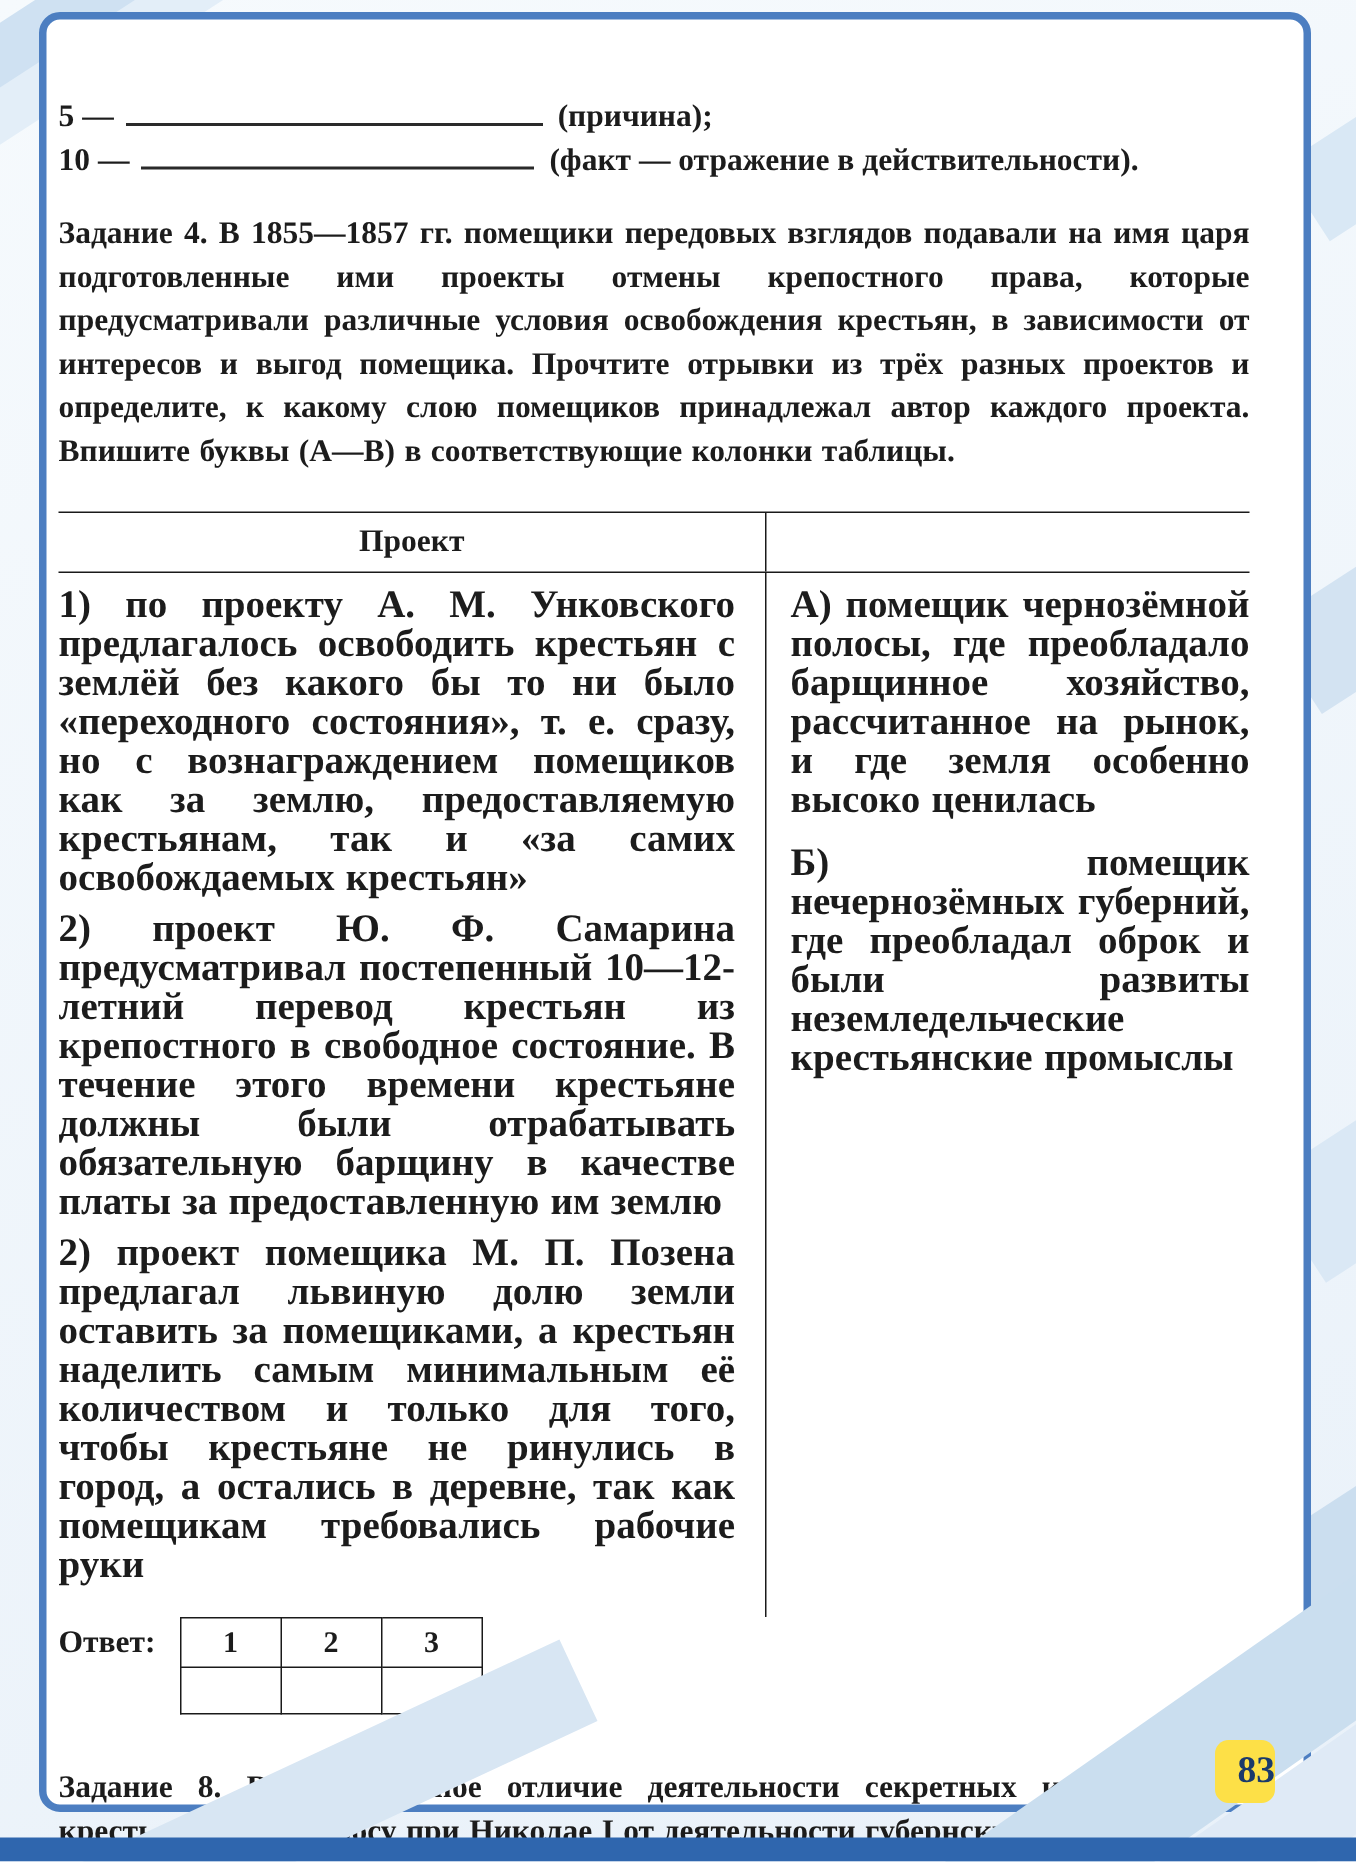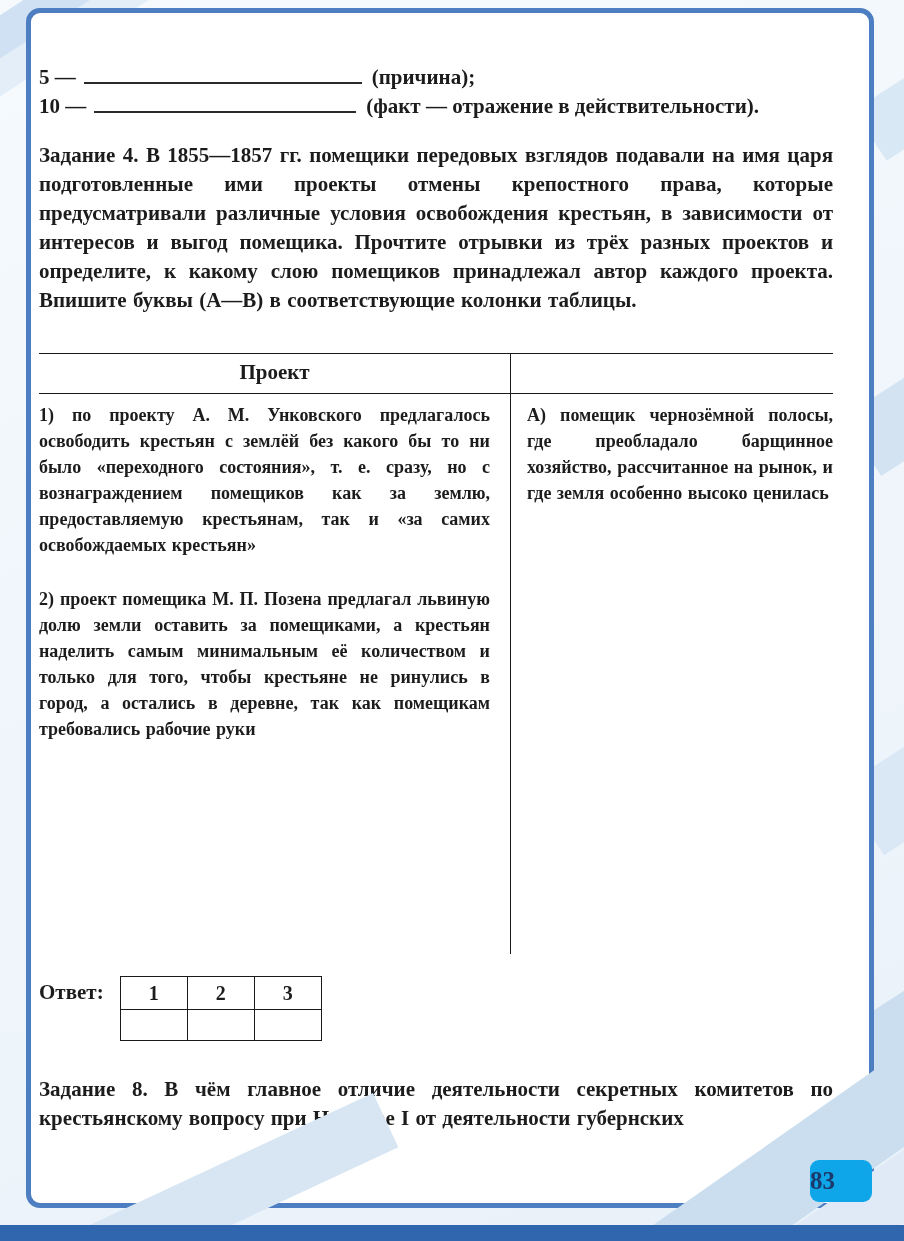--- a/index.html
+++ b/index.html
@@ -56,54 +56,54 @@
     margin: 0 10px 0 8px;
   }
   .blank-1 { width: 278px; }
   .blank-2 { width: 262px; }
 
   .para { text-align: justify; word-spacing: 1px; }
   .task4-para { margin-top: 20px; min-height: 200px; }
   .task5-para { margin-top: 34px; }
 
   
-  .main-table { margin-top: 12px; border-top: 1.5px solid #1a1a1a; }
+  .main-table { border-top: 1.5px solid #1a1a1a; }
   .thead { display: flex; border-bottom: 1.5px solid #1a1a1a; }
   .th { text-align: center; padding: 4px 0 6px; }
   .th-project { width: 472px; box-sizing: border-box; border-right: 1.5px solid #1a1a1a; }
   .th-author  { flex: 1; }
   .tbody { display: flex; min-height: 560px; }
-  .col { box-sizing: border-box; font-size: 18px; line-height: 26px; }
+  .col { box-sizing: border-box; font-size: 26px; line-height: 26px; }
   .col-left  { width: 472px; border-right: 1.5px solid #1a1a1a; padding: 8px 20px 14px 0; }
   .col-right { flex: 1; padding: 8px 0 14px 16px; }
   .col p { text-align: justify; word-spacing: 1px; margin-bottom: 8px; }
   .col-left p { min-height: 176px; }
   .col-right p:nth-child(1) { min-height: 164px; }
   .col-right p:nth-child(2) { min-height: 136px; }
 
   
-  .answer-row { display: flex; align-items: flex-start; margin-top: 22px; }
+  .answer-row { display: flex; align-items: flex-start; }
   .answer-label { line-height: 32px; margin-right: 16px; }
   .answer-table { border-collapse: collapse; }
   .answer-table td {
     width: 64px; height: 30px;
     border: 1.5px solid #1a1a1a;
     text-align: center; vertical-align: middle;
     font-size: 20px; font-weight: bold;
   }
   .answer-table tr.empty-row td { height: 28px; }
 
   
   .page-num-box {
     position: absolute; z-index: 5;
     left: 810px; top: 1160px;
-    width: 62px; height: 42px;
-    background: #0ea5e9;
+    width: 40px; height: 42px;
+    background: #fde047;
     border-radius: 9px;
-    display: flex; align-items: center; justify-content: flex-start;
+    display: flex; align-items: center; justify-content: flex-end;
     font-size: 25px; font-weight: bold; color: #1b3a6b;
   }
 
   .bottom-strip {
     position: absolute; z-index: 6;
     left: 0; right: 0; bottom: 0; height: 16px;
     background: #2f66ae;
   }
 </style>
 </head>
@@ -133,24 +133,26 @@
 
     <p class="para task4-para"><span>Задание 4.</span> <span>В 1855—1857 гг. помещики передовых взглядов подавали на имя царя подготовленные ими проекты отмены крепостного права, которые предусматривали различные условия освобождения крестьян, в зависимости от интересов и выгод помещика. Прочтите отрывки из трёх разных проектов и определите, к какому слою помещиков принадлежал автор каждого проекта. Впишите буквы (А—В) в соответствующие колонки таблицы.</span></p>
 
     <div class="main-table">
       <div class="thead">
         <div class="th th-project">Проект</div>
       </div>
       <div class="tbody">
         <div class="col col-left">
           <p>1) по проекту А. М. Унковского предлагалось освободить крестьян с землёй без какого бы то ни было «переходного состояния», т. е. сразу, но с вознаграждением помещиков как за землю, предоставляемую крестьянам, так и «за самих освобождаемых крестьян»</p>
+          <p>2) проект Ю. Ф. Самарина предусматривал постепенный 10—12-летний перевод крестьян из крепостного в свободное состояние. В течение этого времени крестьяне должны были отрабатывать обязательную барщину в качестве платы за предоставленную им землю</p>
           <p>2) проект помещика М. П. Позена предлагал львиную долю земли оставить за помещиками, а крестьян наделить самым минимальным её количеством и только для того, чтобы крестьяне не ринулись в город, а остались в деревне, так как помещикам требовались рабочие руки</p>
         </div>
         <div class="col col-right">
           <p>А) помещик чернозёмной полосы, где преобладало барщинное хозяйство, рассчитанное на рынок, и где земля особенно высоко ценилась</p>
+          <p>Б) помещик нечернозёмных губерний, где преобладал оброк и были развиты неземледельческие крестьянские промыслы</p>
         </div>
       </div>
     </div>
 
     <div class="answer-row">
       <span class="answer-label">Ответ:</span>
       <table class="answer-table">
         <tbody>
             <tr>
           <td>1</td>

